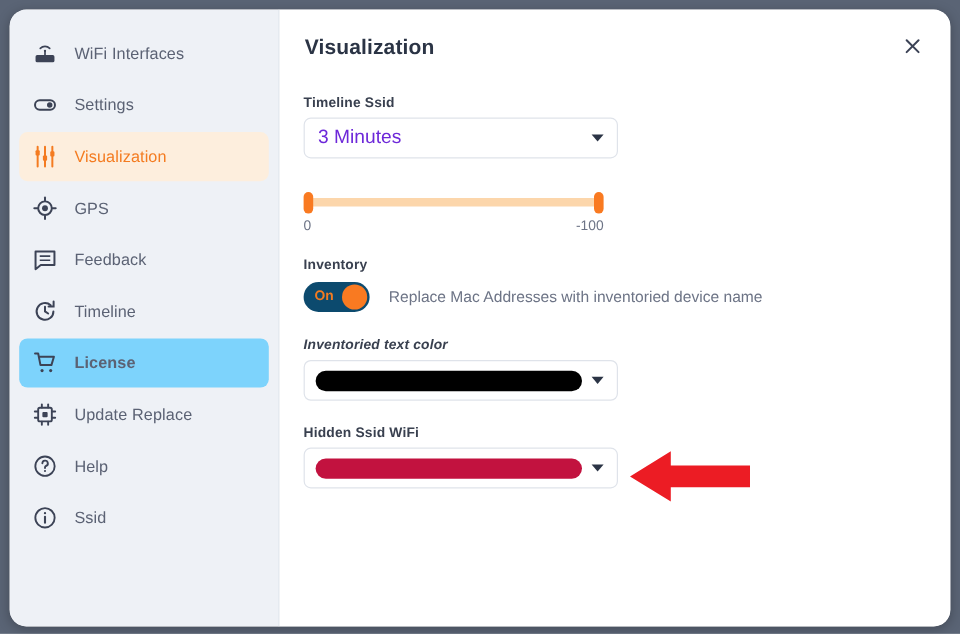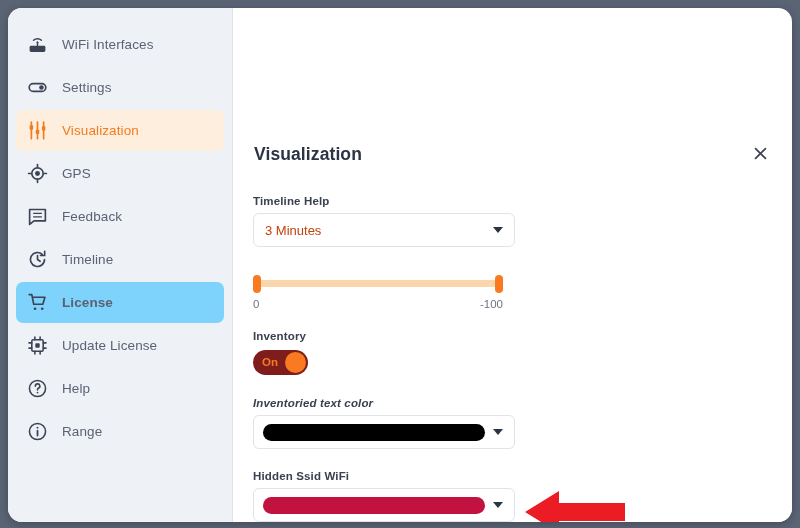--- a/index.html
+++ b/index.html
@@ -11,21 +11,20 @@
   }
   #app-window {
     position: absolute;
     left: 8px; top: 8px;
     width: 784px; height: 514px;
     background: #ffffff;
     border-radius: 14px;
     overflow: hidden;
     display: flex;
     box-shadow: 0 2px 10px rgba(0,0,0,0.25);
-    align-items: flex-end;
   }
 
   
   #sidebar {
     width: 225px;
     height: 100%;
     background: #eef1f6;
     border-right: 1px solid #dfe4ec;
     padding: 14px 0 0 0;
     flex: 0 0 225px;
@@ -95,22 +94,22 @@
     border: 1px solid #dfe3ea;
     border-radius: 6px;
     background: #fff;
     display: flex;
     align-items: center;
     padding: 0 11px;
     cursor: pointer;
     position: relative;
   }
   .select-val {
-    font-size: 13px;
-    color: #c2410c;
+    font-size: 16px;
+    color: #6d28d9;
   }
   .caret {
     position: absolute;
     right: 11px;
     width: 0; height: 0;
     border-left: 5px solid transparent;
     border-right: 5px solid transparent;
     border-top: 6px solid #2b3445;
   }
 
@@ -291,21 +290,21 @@
           <line x1="9" y1="2.3" x2="9" y2="5.3"></line>
             <line x1="15" y1="2.3" x2="15" y2="5.3"></line>
           <line x1="9" y1="18.7" x2="9" y2="21.7"></line>
             <line x1="15" y1="18.7" x2="15" y2="21.7"></line>
           <line x1="2.3" y1="9" x2="5.3" y2="9"></line>
             <line x1="2.3" y1="15" x2="5.3" y2="15"></line>
           <line x1="18.7" y1="9" x2="21.7" y2="9"></line>
             <line x1="18.7" y1="15" x2="21.7" y2="15"></line>
         </svg>
       </span>
-      <span class="side-lbl">Update License</span>
+      <span class="side-lbl">Update Replace</span>
     </div>
 
     <div class="side-item">
       <span class="side-ico">
         <svg width="21" height="21" viewBox="0 0 24 24" fill="none" stroke="currentColor" stroke-width="1.8" stroke-linecap="round">
           <circle cx="12" cy="12" r="9.2"></circle>
           <path d="M9.5 9.3a2.6 2.6 0 1 1 3.4 2.5c-.7.3-.9.8-.9 1.5v.5"></path>
           <circle cx="12" cy="16.6" r="1" fill="currentColor" stroke="none"></circle>
         </svg>
       </span>
@@ -313,37 +312,37 @@
     </div>
 
     <div class="side-item">
       <span class="side-ico">
         <svg width="21" height="21" viewBox="0 0 24 24" fill="none" stroke="currentColor" stroke-width="1.8" stroke-linecap="round">
           <circle cx="12" cy="12" r="9.2"></circle>
           <line x1="12" y1="11" x2="12" y2="16.6" stroke-width="2"></line>
           <circle cx="12" cy="7.6" r="1.1" fill="currentColor" stroke="none"></circle>
         </svg>
       </span>
-      <span class="side-lbl">Range</span>
+      <span class="side-lbl">Ssid</span>
     </div>
   </div>
 
   <div id="content">
 
     <div id="panel-title">Visualization</div>
 
     <div id="close-btn">
       <svg width="17" height="17" viewBox="0 0 24 24" fill="none" stroke="currentColor" stroke-width="2.4" stroke-linecap="round">
         <line x1="5" y1="5" x2="19" y2="19"></line>
           <line x1="19" y1="5" x2="5" y2="19"></line>
       </svg>
     </div>
 
     <div class="group" style="margin-top:30px;">
-      <div class="field-label">Timeline Help</div>
+      <div class="field-label">Timeline Ssid</div>
       <div class="select-box">
         <span class="select-val">3 Minutes</span>
         <span class="caret"></span>
       </div>
     </div>
 
     <div class="group">
       <div id="slider-wrap">
         <div id="slider-track" style="background: rgb(252, 214, 171);"></div>
         <div class="slider-handle" id="handle-left" style="background: rgb(249, 122, 33);"></div>
@@ -351,24 +350,25 @@
       </div>
       <div id="slider-scale">
         <span class="scale-lbl">0</span>
         <span class="scale-lbl">-100</span>
       </div>
     </div>
 
     <div class="group" style="margin-top:20px;">
       <div class="field-label">Inventory</div>
       <div id="toggle-row">
-        <div id="toggle" style="background: #7f1d1d; text-decoration: underline;">
+        <div id="toggle" style="background: #0c4a6e; text-decoration: underline;">
           <span id="toggle-text">On</span>
           <span id="toggle-knob" style="background: rgb(249, 122, 33);"></span>
         </div>
+        <span id="toggle-desc">Replace Mac Addresses with inventoried device name</span>
       </div>
     </div>
 
     <div class="group" style="margin-top:22px;font-style:italic;">
       <div class="field-label">Inventoried text color</div>
       <div class="color-select">
         <span class="swatch" id="sw-text" style="background: rgb(0, 0, 0);"></span>
         <span class="caret"></span>
       </div>
     </div>

